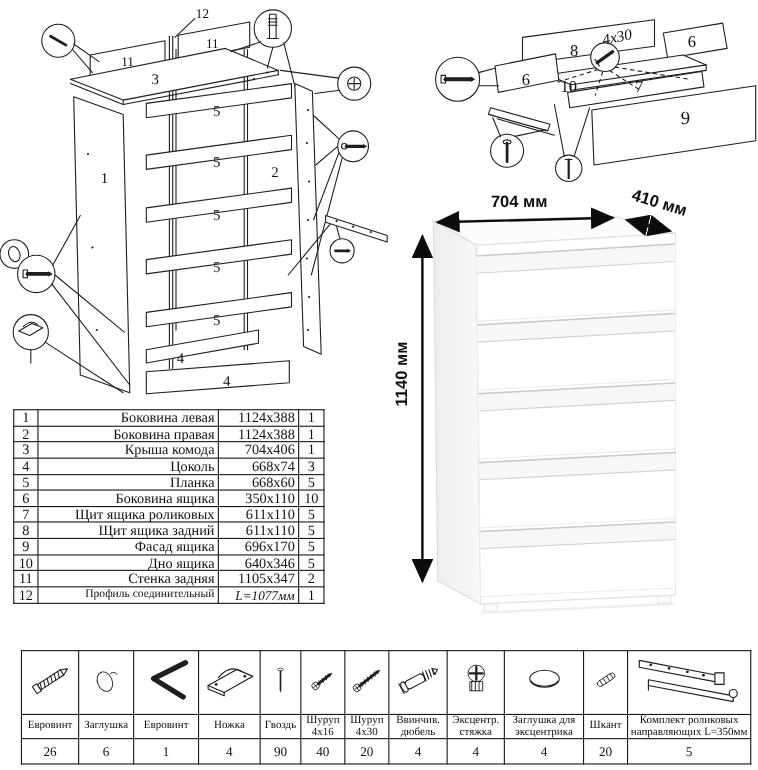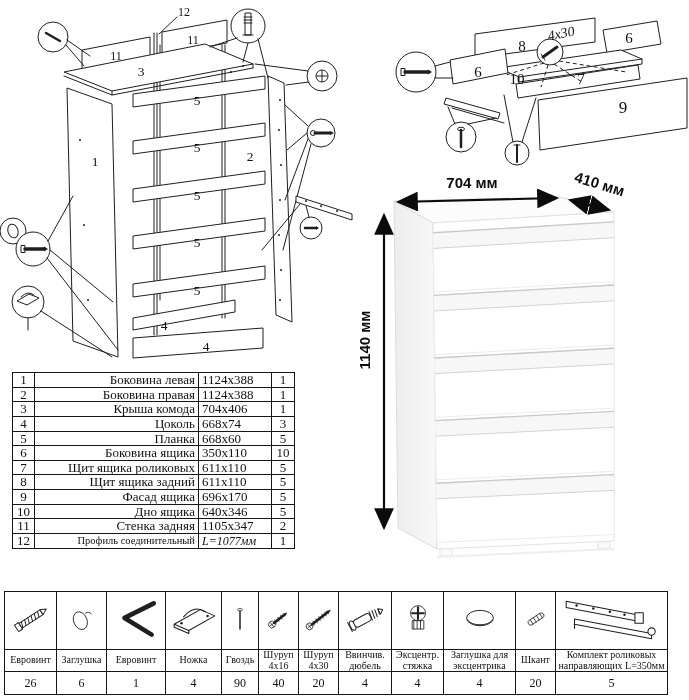--- a/index.html
+++ b/index.html
@@ -16,29 +16,29 @@
   .tnum2{font:12px  "Liberation Serif",serif;fill:#111;text-anchor:middle;}
   .tnote{font:italic 14px "Liberation Serif",serif;fill:#111;text-anchor:middle;}
   .tdim {font:bold 15px "Liberation Sans",sans-serif;fill:#0c0c0c;text-anchor:middle;}
 
   
   #parts-table{position:absolute;left:12px;top:372px;border-collapse:collapse;}
   #parts-table td{border:1.5px solid #161616;font-size:13px;line-height:1.05;
                   padding:0 3px;height:13.6px;white-space:nowrap;text-align:right;}
   #parts-table .num{width:21px;text-align:center;padding:0;}
   #parts-table .nm {width:146px;}
-  #parts-table .sz {width:66px;text-align:left;margin-top:24px;}
+  #parts-table .sz {width:66px;text-align:right;margin-top:24px;}
   #parts-table .qt {width:22px;text-align:center;padding:0;}
   #parts-table tr.small .nm{font-size:10.5px;}
   #parts-table tr.small .sz{font-size:12px;font-style:italic;}
 
   
   #kit-title{position:absolute;left:16px;top:563px;width:663px;text-align:center;
              font-size:19px;letter-spacing:.3px;}
-  #hw-table{position:absolute;left:4px;top:591px;border-collapse:collapse;table-layout:fixed;}
+  #hw-table{position:absolute;left:19px;top:591px;border-collapse:collapse;table-layout:fixed;}
   #hw-table td{border:1.5px solid #161616;text-align:center;vertical-align:middle;padding:0;overflow:hidden;}
   .hw-icon-cell {height:57px;}
   .hw-label-cell{height:20px;font-size:10px;line-height:1.05;padding:0 1px;}
   .hw-qty-cell  {height:22px;font-size:12px;}
 </style>
 </head>
 <body>
 
 <div id="page">
 

